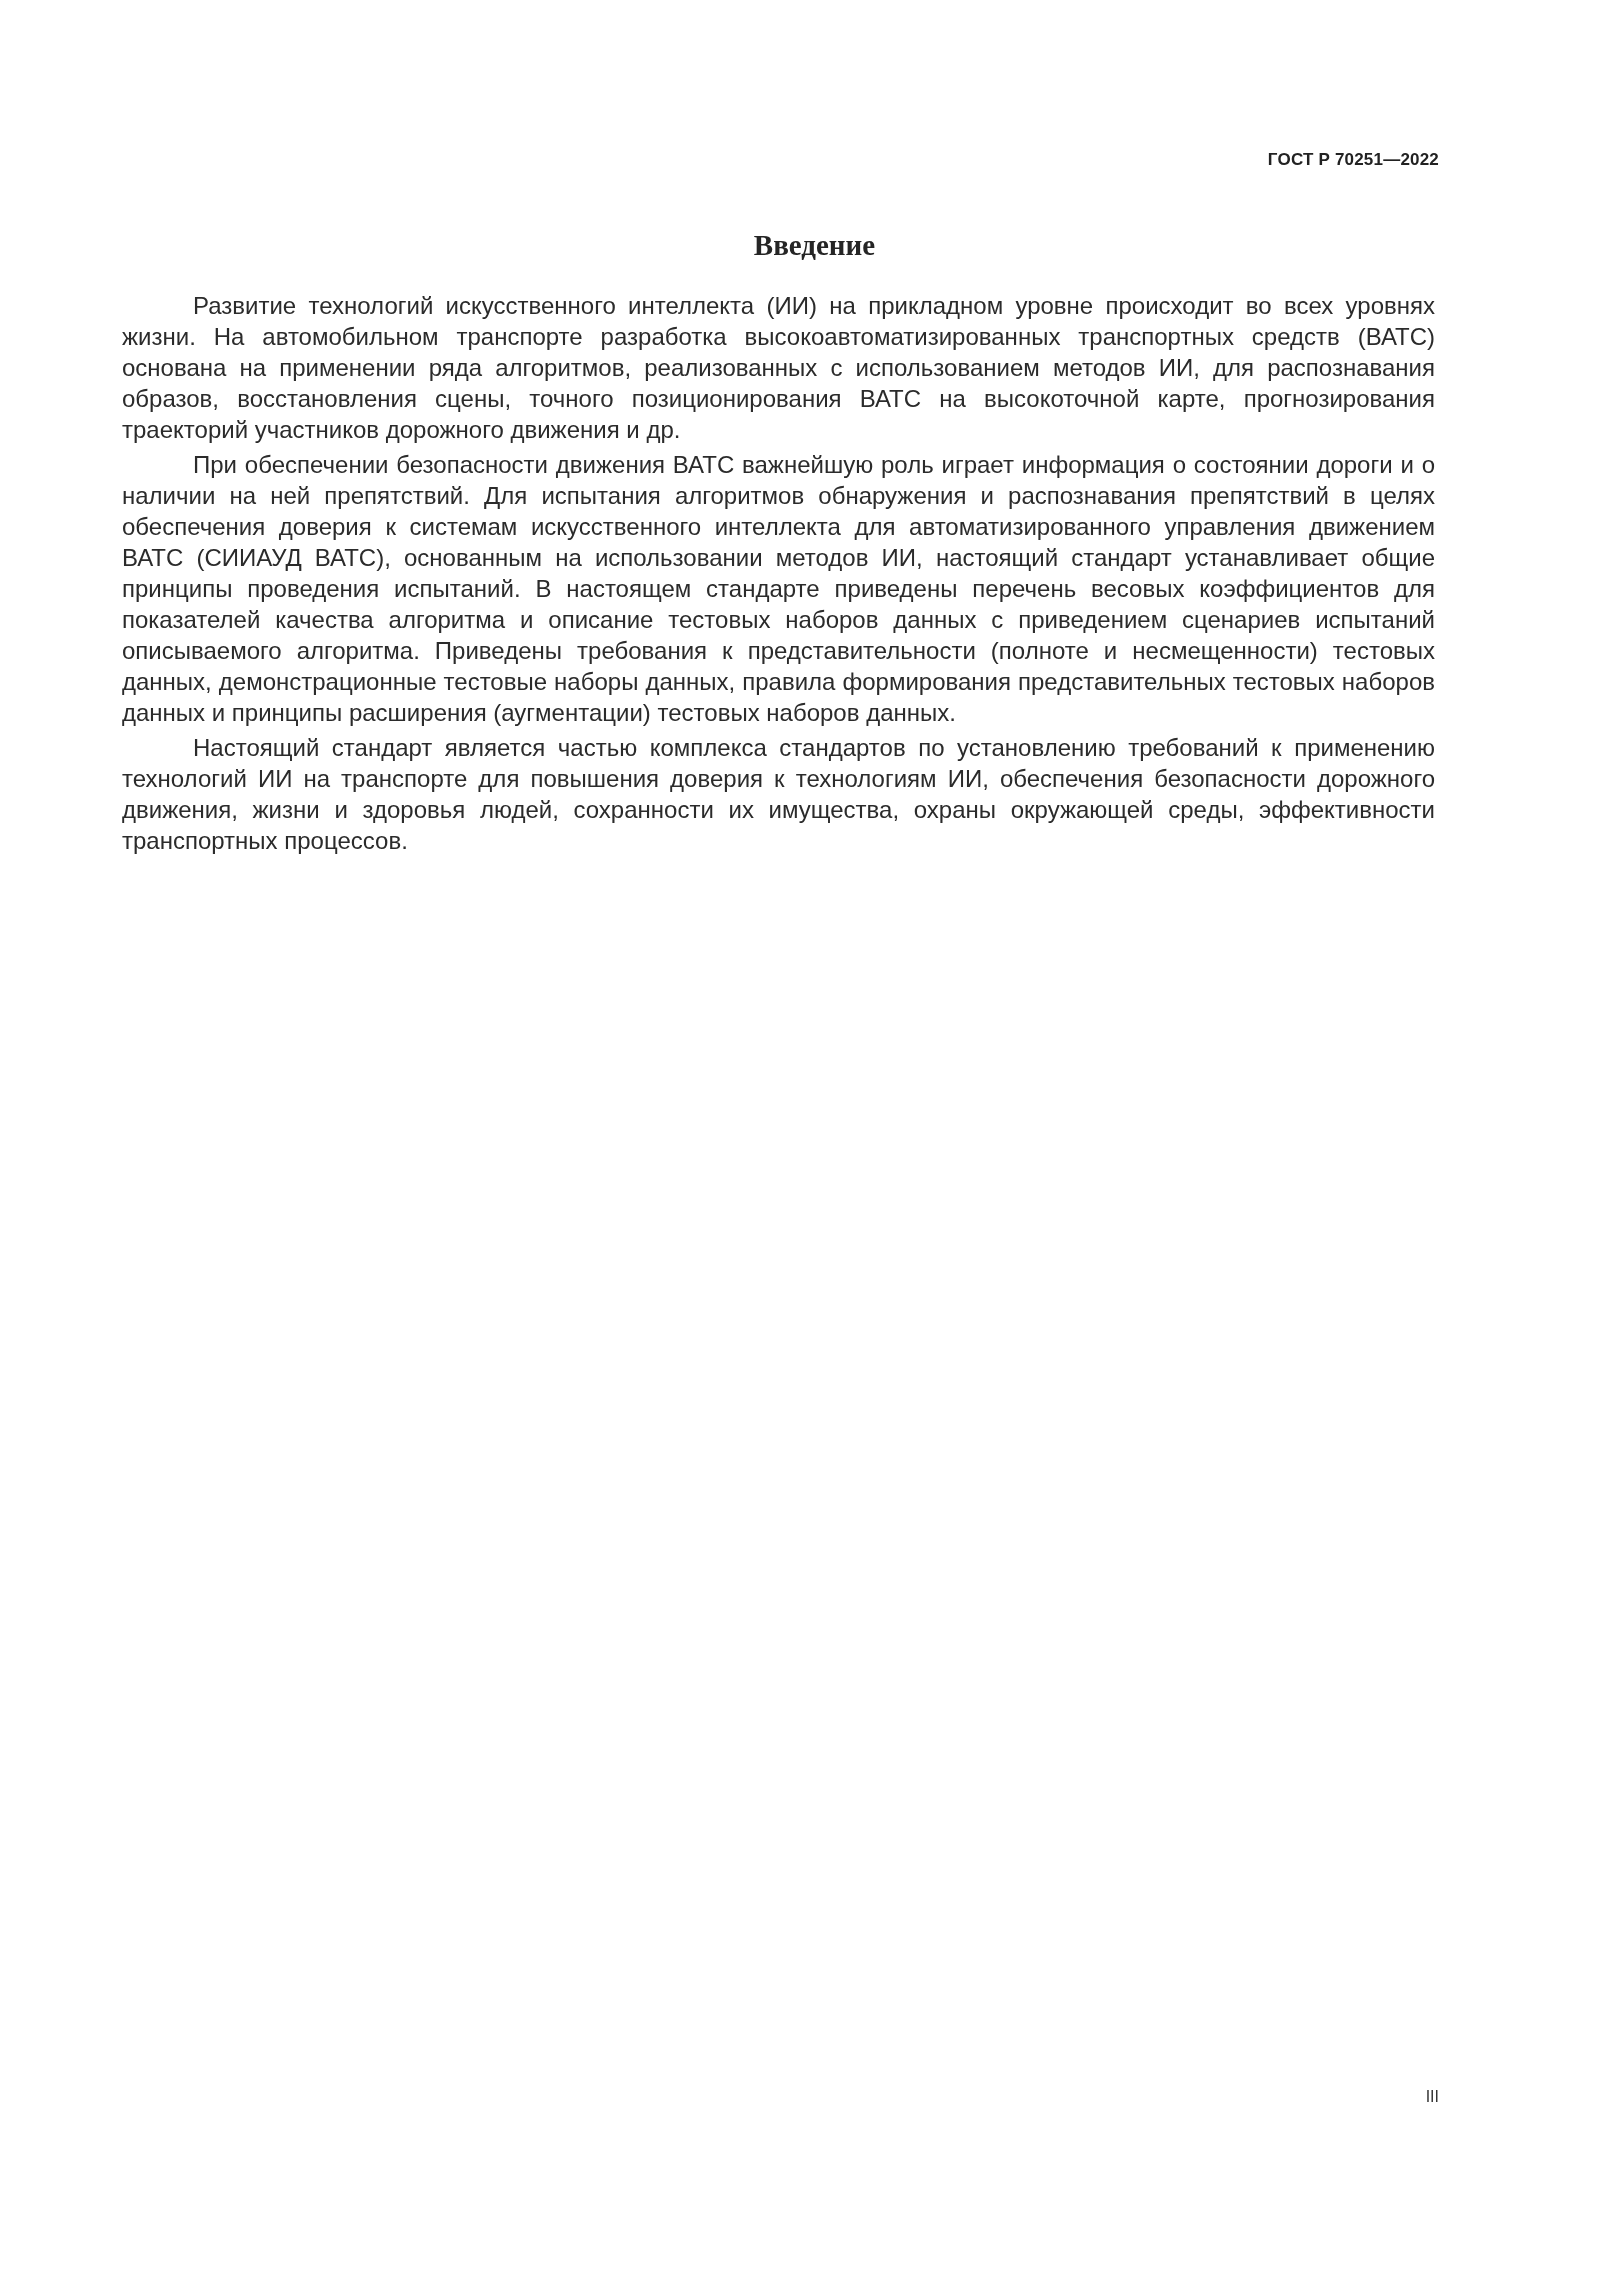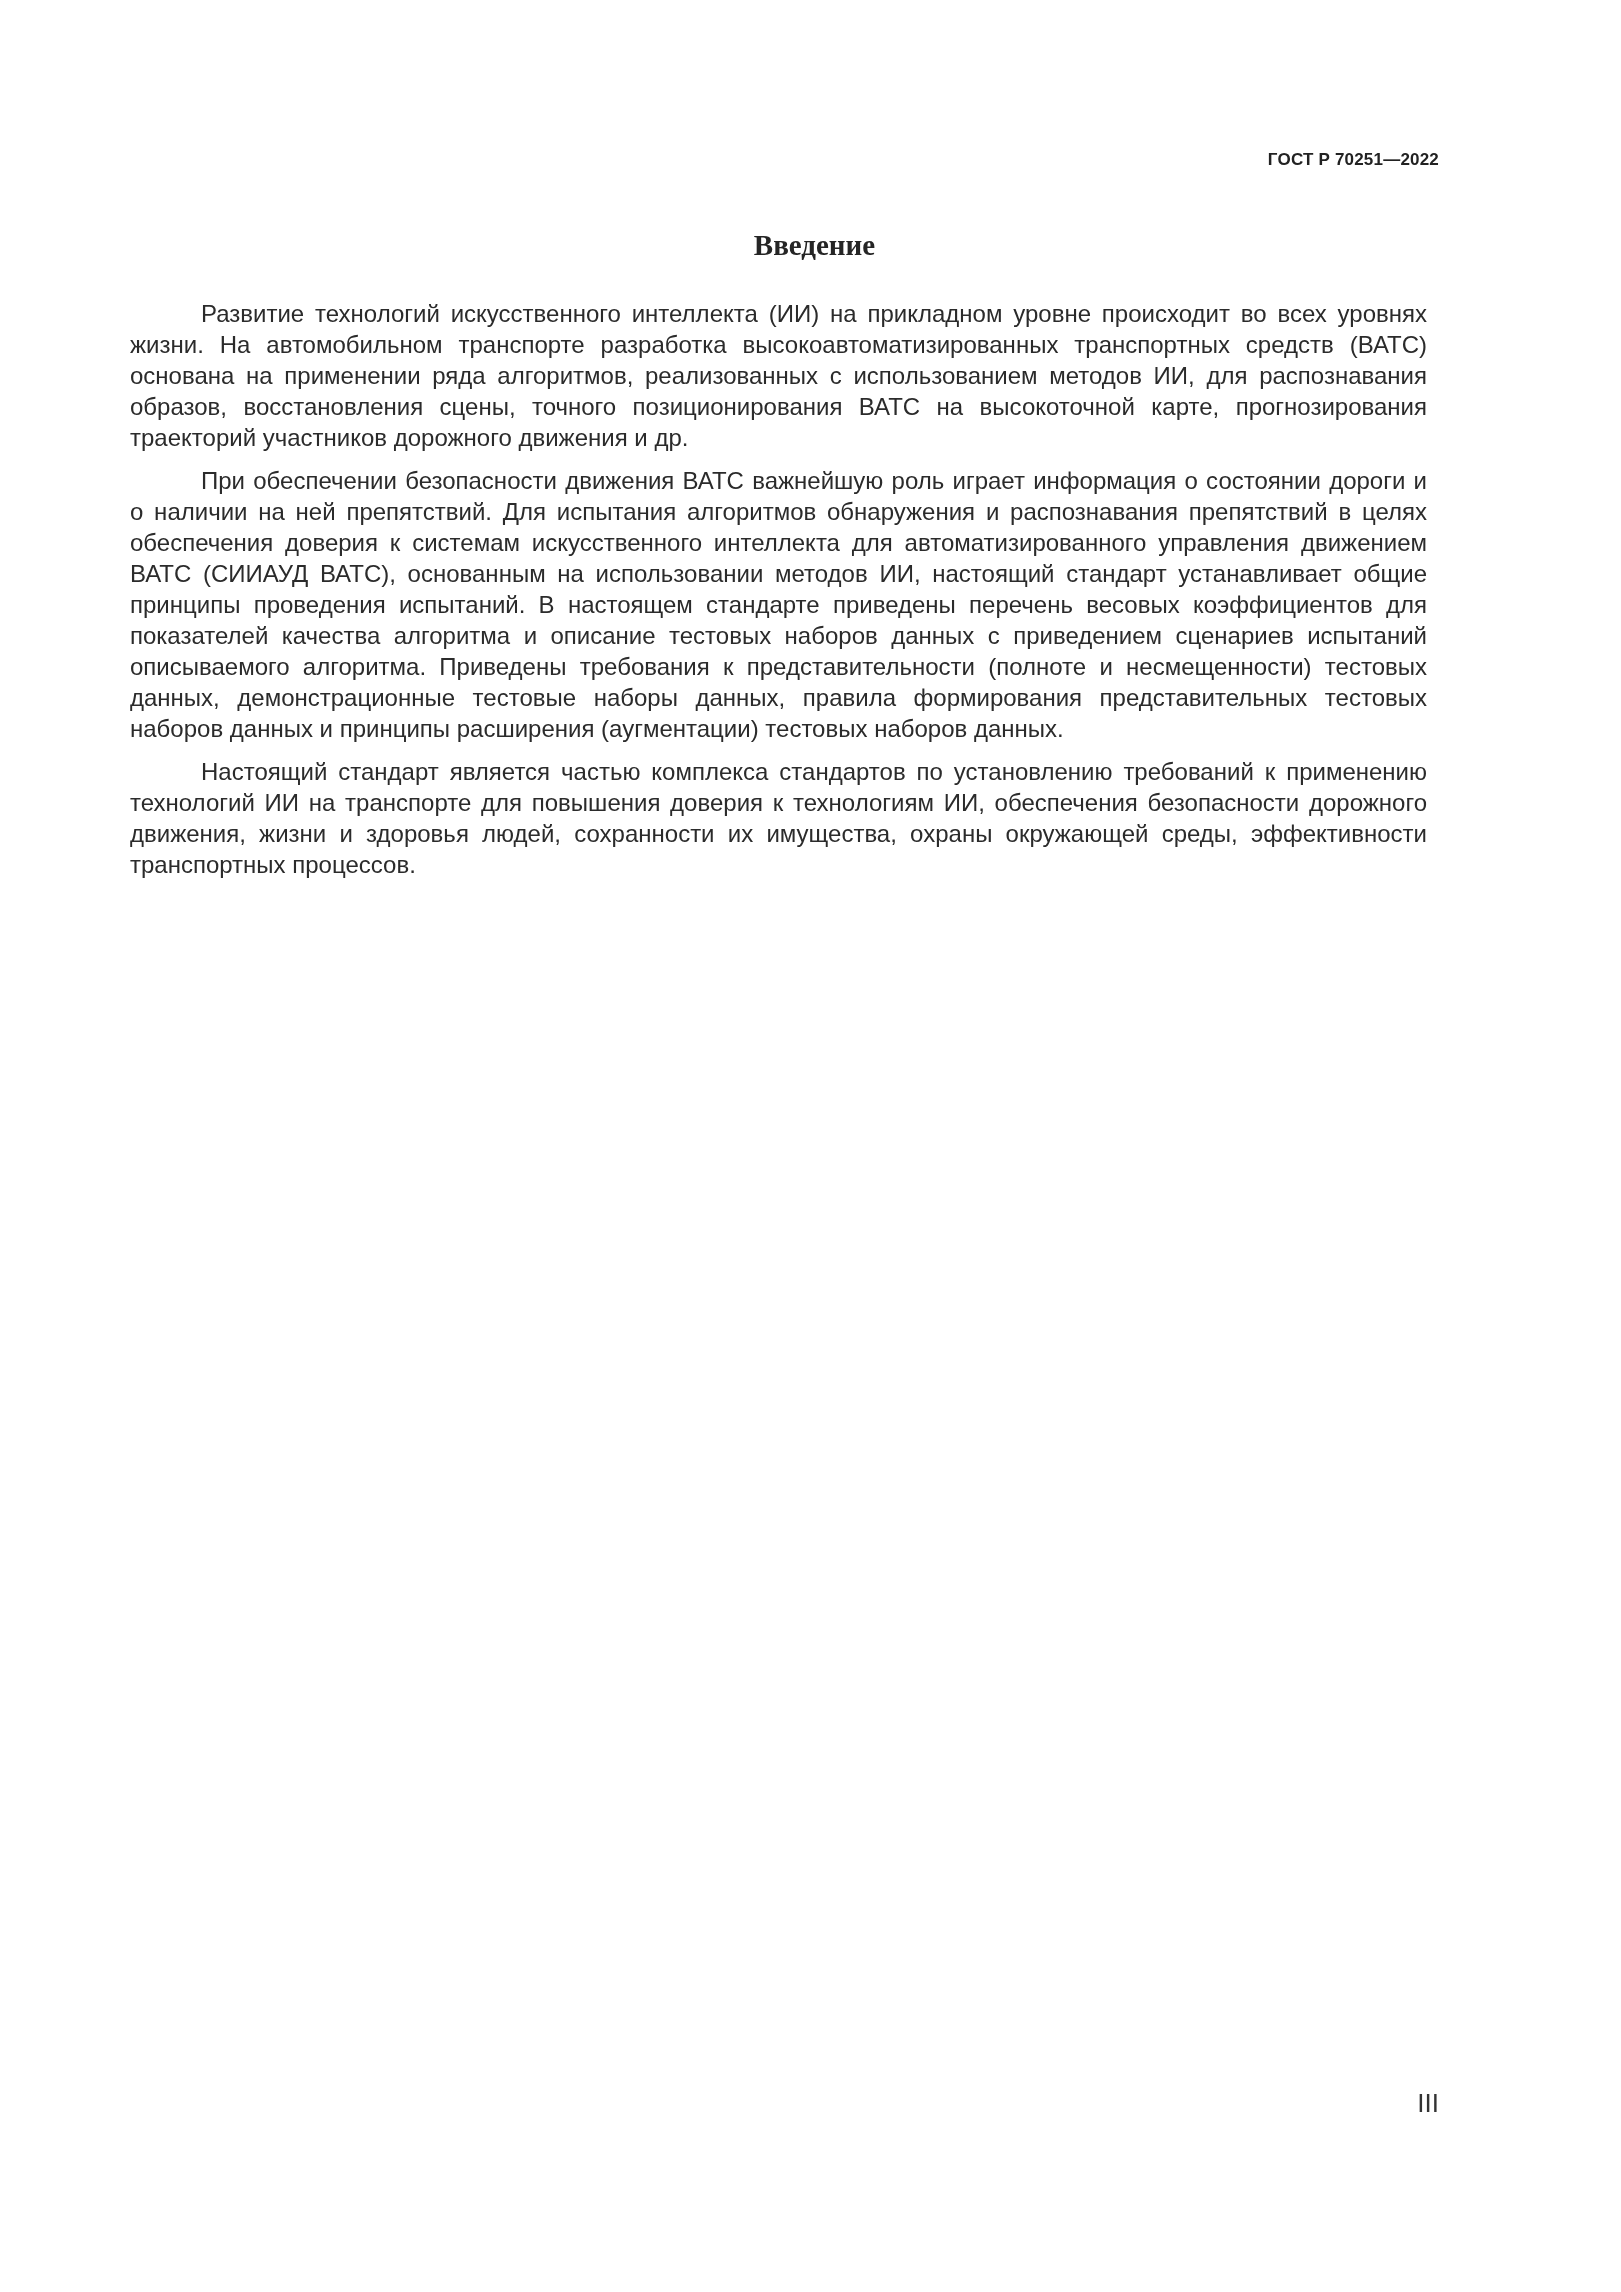--- a/index.html
+++ b/index.html
@@ -38,29 +38,29 @@
       position: absolute;
       top: 286px;
       left: 118px;
       width: 1321px;
       font-size: 24px;
       line-height: 31px;
       text-align: justify;
       color: #2b2b2b;
     }
     .content p {
-      margin: 12px;
+      margin: 4px;
       text-indent: 71px;
       hyphens: manual;
     }
     .page-number {
       position: absolute;
       top: 2088px;
       right: 182px;
-      font-size: 26px;
+      font-size: 16px;
       color: #333;
     }
   </style>
 </head>
 <body>
 
 <div class="header-code">ГОСТ Р 70251—2022</div>
 
 <h1 class="page-title" style="margin:4px;font-family:Liberation Serif, serif;">Введение</h1>
 

